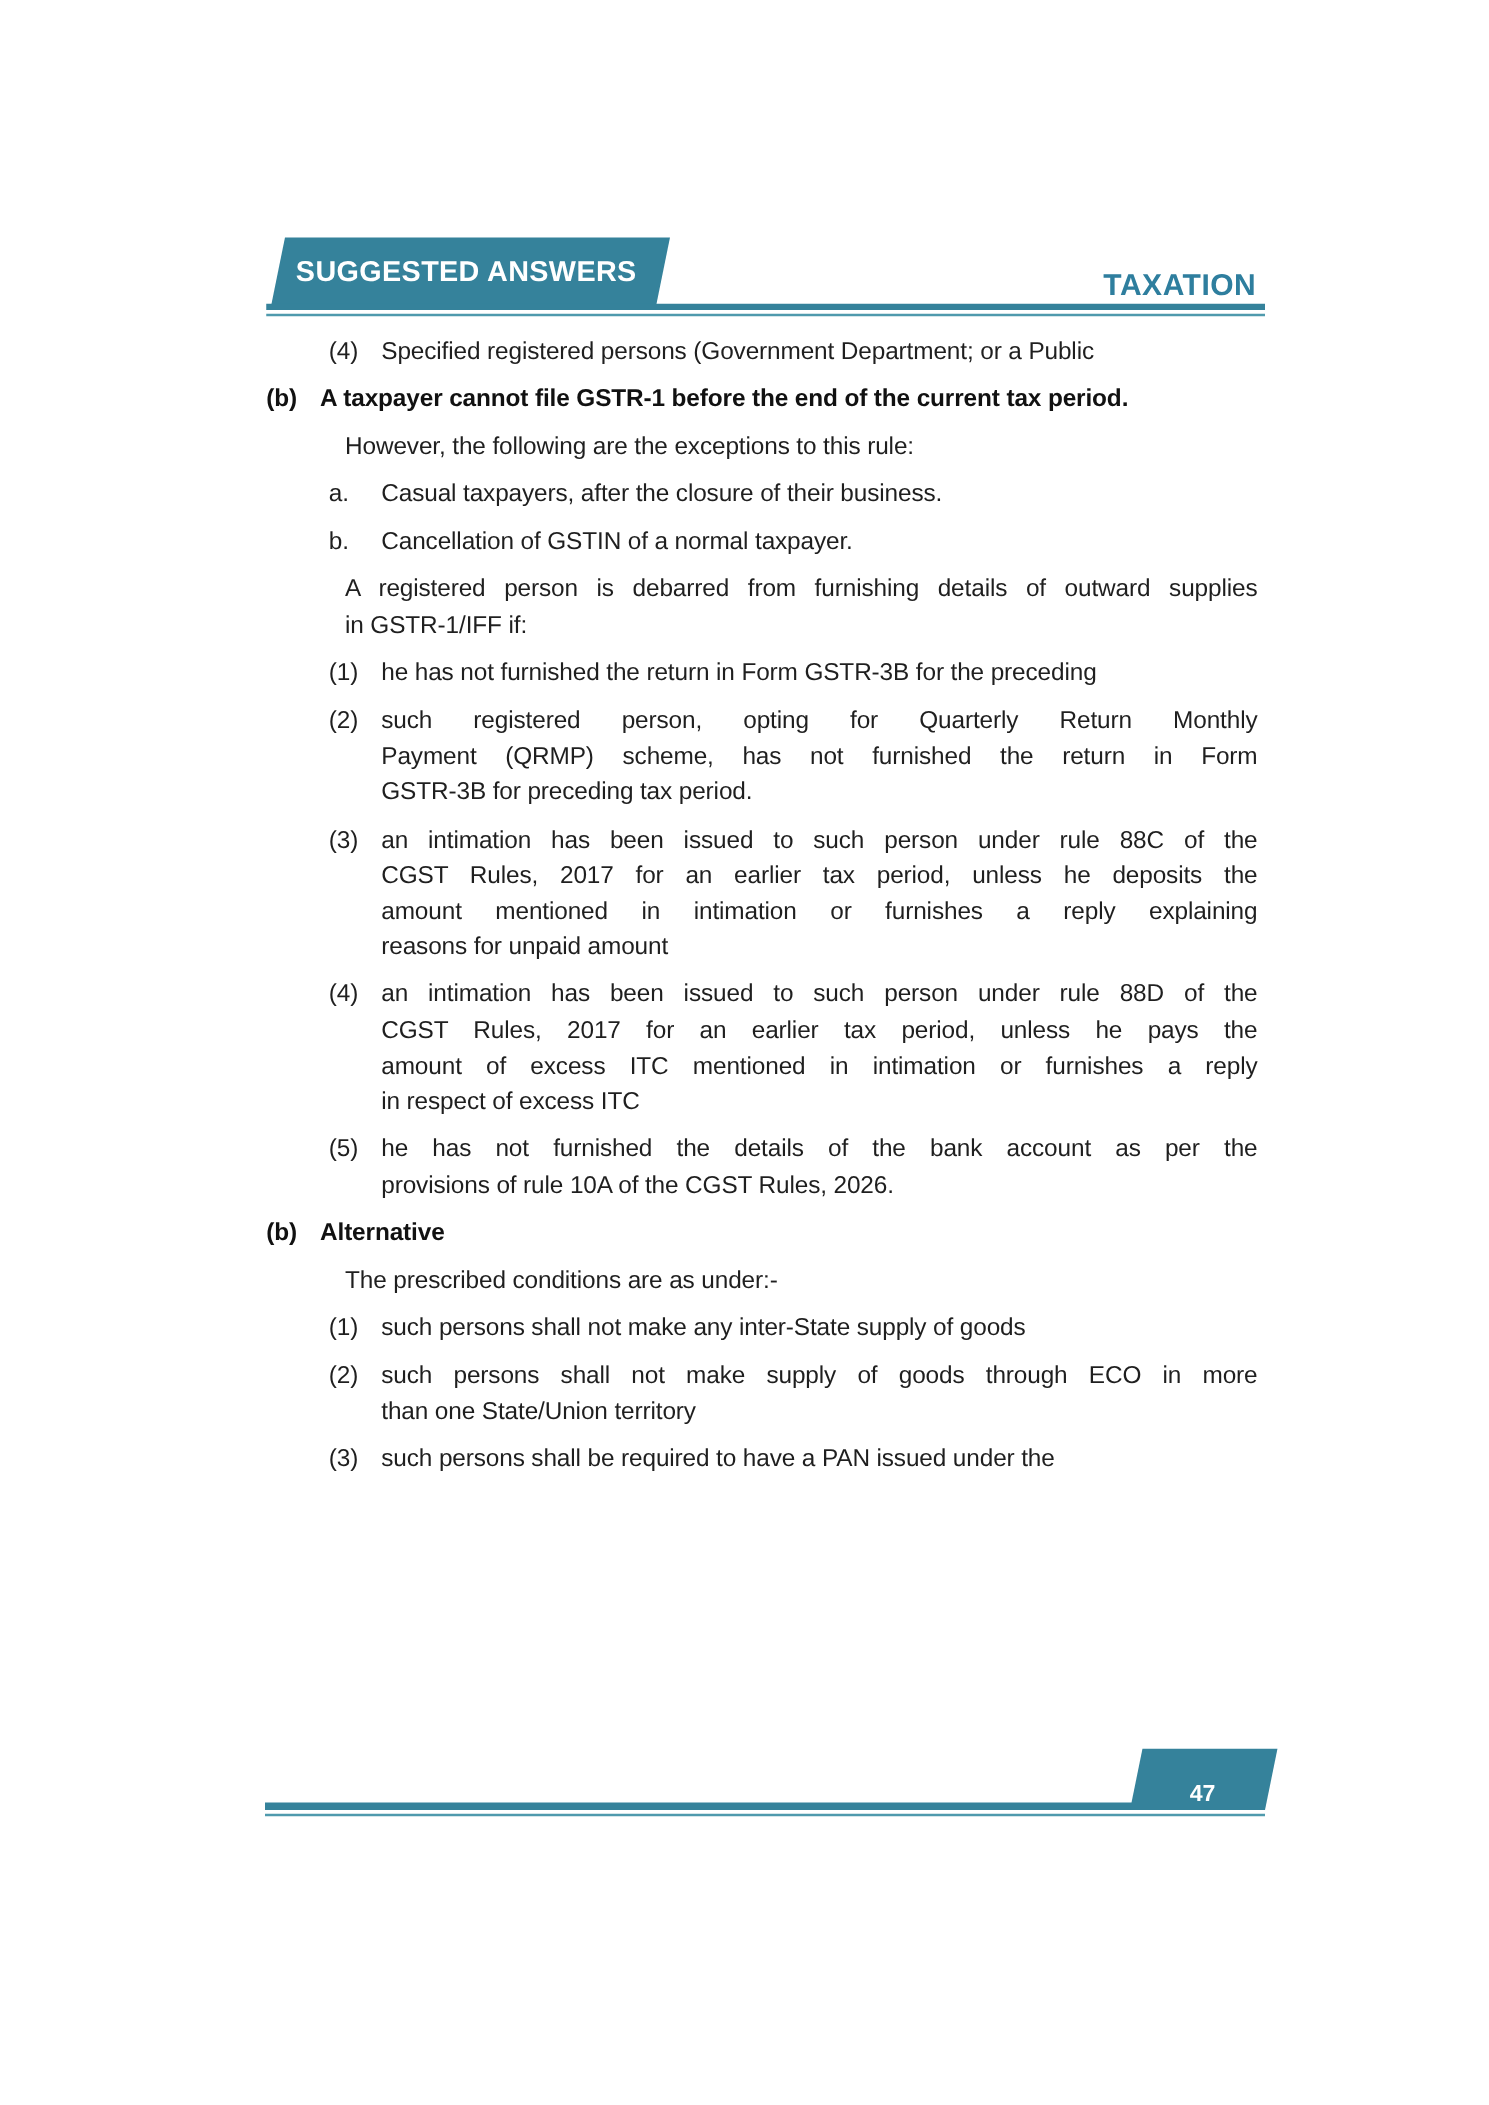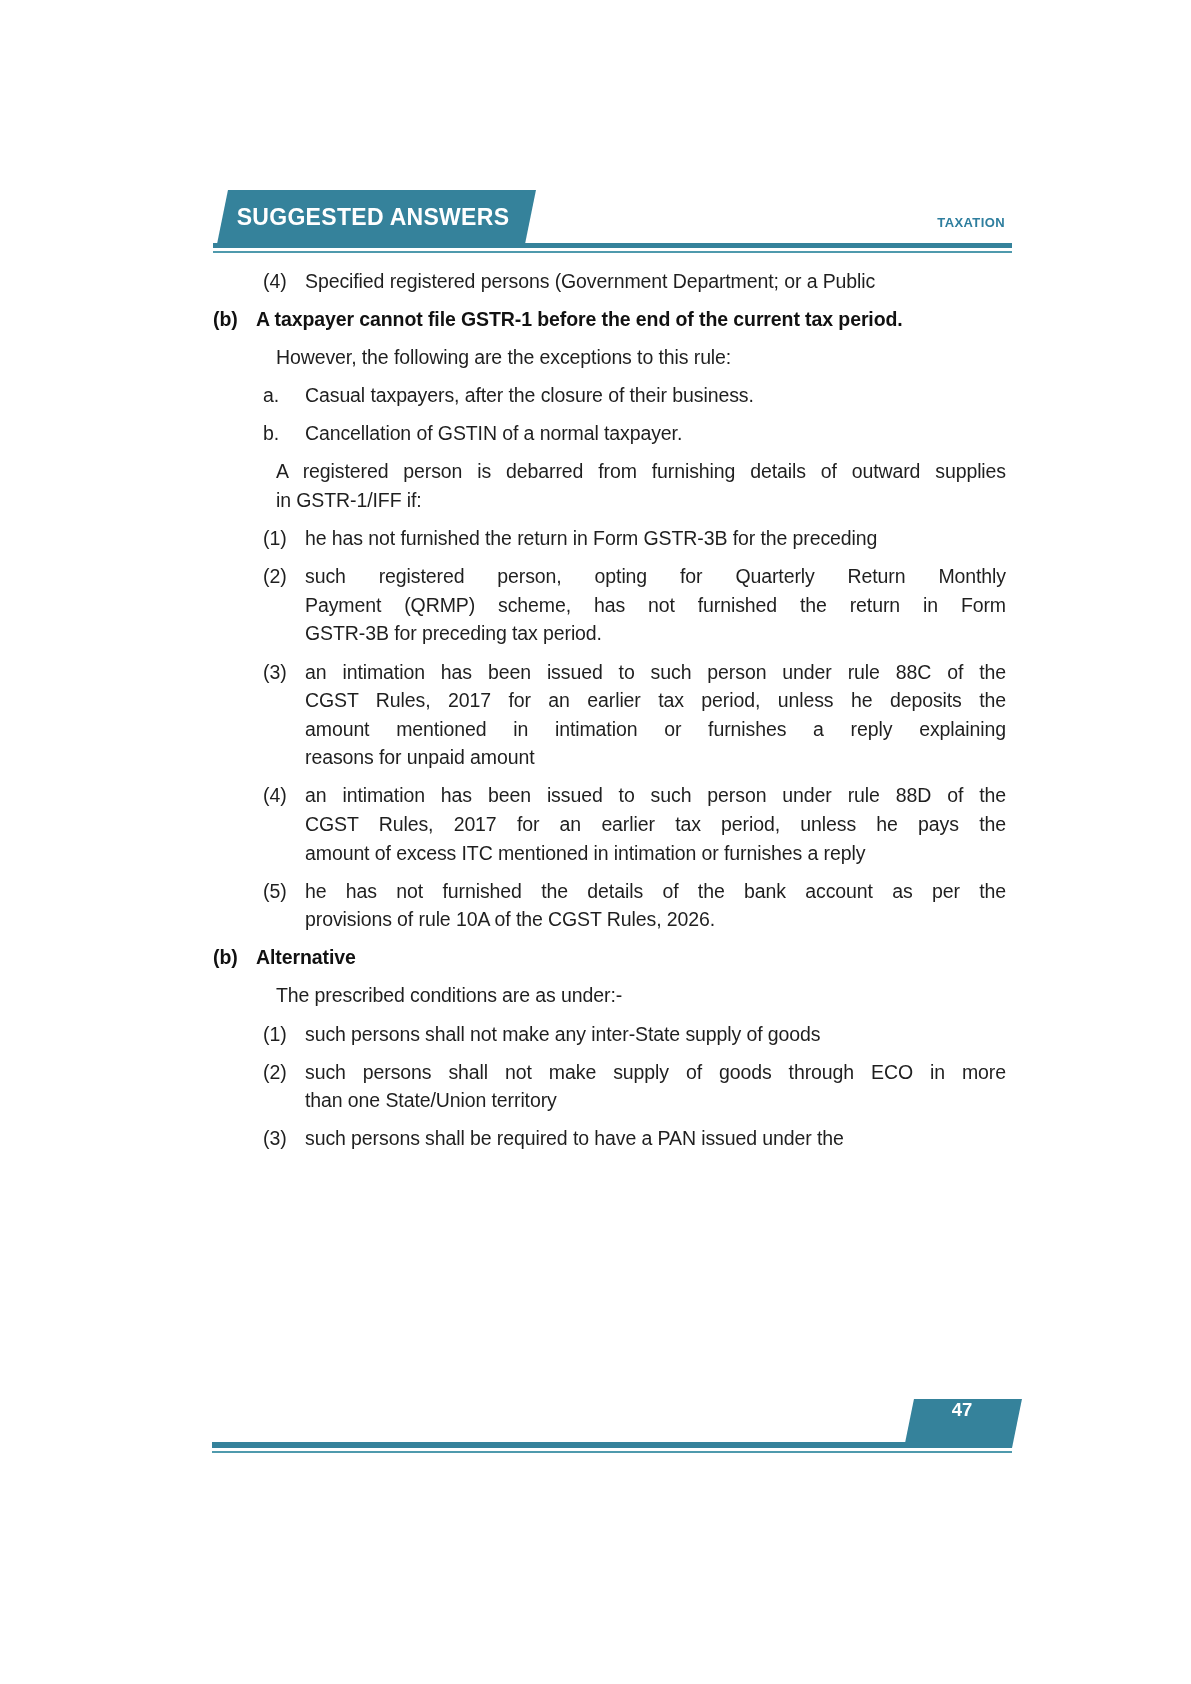--- a/index.html
+++ b/index.html
@@ -33,21 +33,21 @@
     color: #ffffff;
     font-weight: 700;
     font-size: 23px;
     letter-spacing: 0.3px;
     white-space: nowrap;
   }
   .subject-label {
     position: absolute;
     right: 186px; top: 215px;
     font-weight: 700;
-    font-size: 13px;
+    font-size: 24px;
     letter-spacing: 0.4px;
     color: var(--subject, #2e7e9e);
     white-space: nowrap;
   }
   .header-rule-thick {
     position: absolute;
     left: 213px; top: 243px;
     width: 799px; height: 5px;
     background: var(--accent, #35829b);
   }
@@ -91,21 +91,21 @@
     left: 904px; top: 1399px;
     width: 108px; height: 49px;
     background: var(--accent, #35829b);
     transform: skewX(-11.5deg);
     transform-origin: 0 100%;
   }
   .footer-num-wrap {
     position: absolute;
     left: 904px; top: 1399px;
     width: 116px; height: 47px;
-    display: flex; align-items: flex-start; justify-content: center;
+    display: flex; align-items: flex-end; justify-content: center;
   }
   .footer-num {
     color: #ffffff;
     font-weight: 700;
     font-size: 18.5px;
   }
   .footer-rule-thin {
     position: absolute;
     left: 212px; top: 1450.5px;
     width: 800px; height: 2.5px;
@@ -183,20 +183,21 @@
           <div class="line">amount mentioned in intimation or furnishes a reply explaining</div>
           <div class="line">reasons for unpaid amount</div>
         </div>
       </div>
       <div class="block item">
         <span class="marker">(4)</span>
         <div class="lines">
           <div class="line">an intimation has been issued to such person under rule 88D of the</div>
           <div class="line">CGST Rules, 2017 for an earlier tax period, unless he pays the</div>
           <div class="line">amount of excess ITC mentioned in intimation or furnishes a reply</div>
+          <div class="line">in respect of excess ITC</div>
         </div>
       </div>
       <div class="block item">
         <span class="marker">(5)</span>
         <div class="lines">
           <div class="line">he has not furnished the details of the bank account as per the</div>
           <div class="line">provisions of rule 10A of the CGST Rules, 2026.</div>
         </div>
       </div>
       <div class="block heading">

